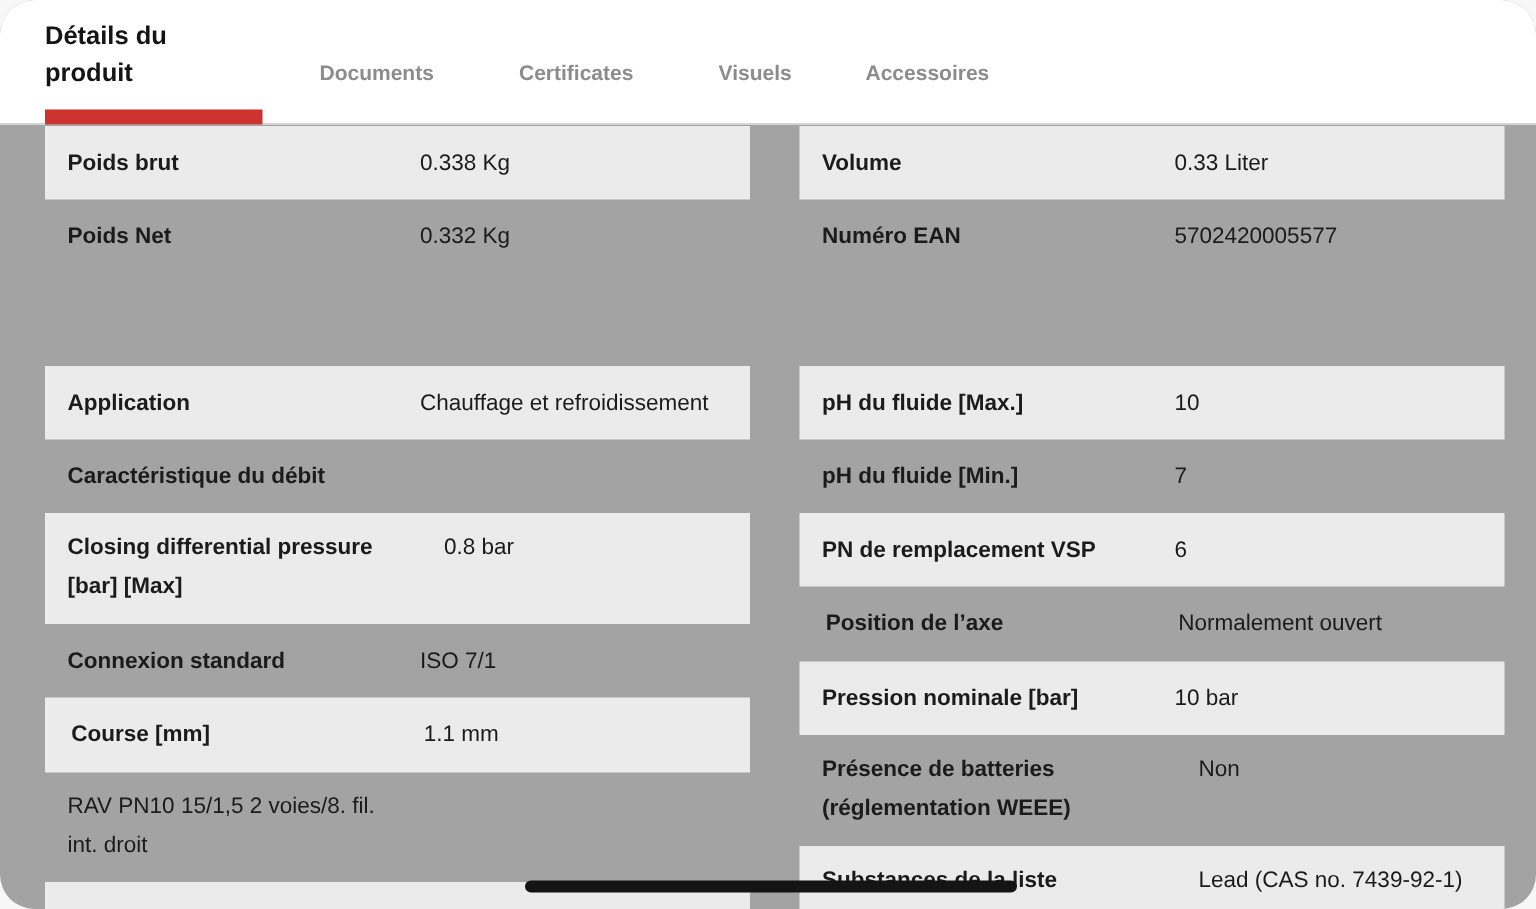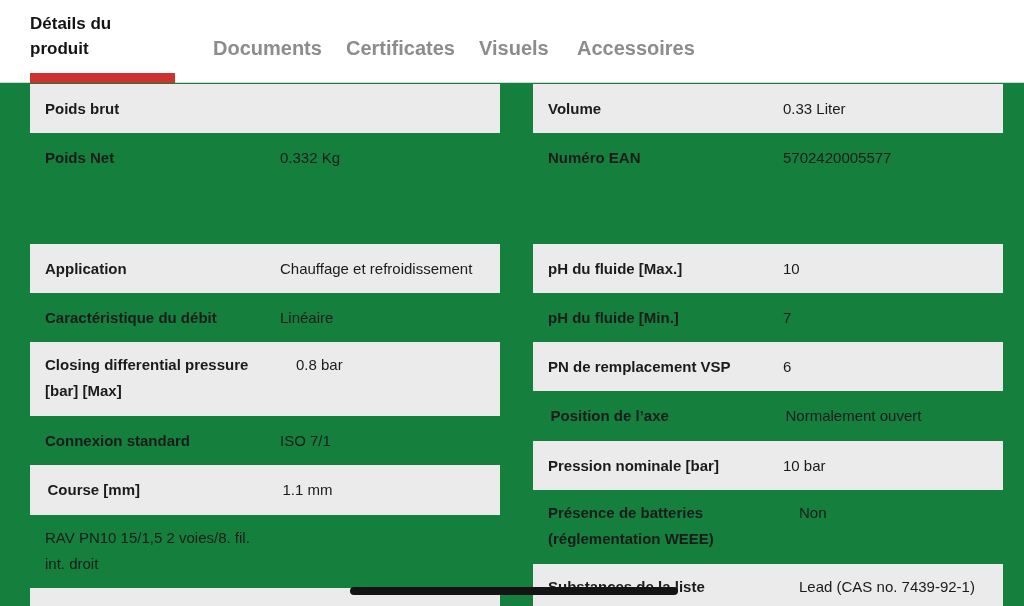--- a/index.html
+++ b/index.html
@@ -2,39 +2,39 @@
 <html><head>
 <meta charset="utf-8">
 <style>
   html,body{margin:0;padding:0;}
   body{
     width:1024px;height:606px;overflow:hidden;
     font-family:"Liberation Sans","DejaVu Sans",sans-serif;
     background:#f7f7f7;
     -webkit-font-smoothing:antialiased;
   }
-  .page{position:relative;width:1024px;height:606px;overflow:hidden;background:#15803d;}
+  .page{position:relative;width:1024px;height:606px;overflow:hidden;background:#a3a3a3;border-radius:23px;}
 
   
   .tabbar{
     position:absolute;left:0;top:0;width:1024px;height:83px;
     background:#ffffff;border-bottom:1px solid #d6d6d6;box-sizing:border-box;
   }
   .tab-active{
     position:absolute;left:30px;top:11px;width:100px;
     font-size:17px;font-weight:bold;color:#141414;line-height:25px;
     cursor:pointer;
   }
   .tab-underline{
     position:absolute;left:30px;top:73px;width:145px;height:10px;
     background:#cc332f;
   }
   .tab{
     position:absolute;top:38px;
-    font-size:20px;font-weight:bold;color:#8c8c8c;line-height:20px;
+    font-size:14px;font-weight:bold;color:#8c8c8c;line-height:20px;
     cursor:pointer;white-space:nowrap;
   }
   .tab.t-documents{left:213px;}
   .tab.t-certificates{left:346px;}
   .tab.t-visuels{left:479px;}
   .tab.t-accessoires{left:577px;}
 
   
   .col{position:absolute;top:84px;width:470px;}
   .col-left{left:30px;}
@@ -70,35 +70,35 @@
     <div class="tab-underline"></div>
     <div class="tab t-documents">Documents</div>
     <div class="tab t-certificates">Certificates</div>
     <div class="tab t-visuels">Visuels</div>
     <div class="tab t-accessoires">Accessoires</div>
   </header>
 
   <div class="col col-left">
     <div class="row shade h49">
       <div class="label">Poids brut</div>
+      <div class="value">0.338 Kg</div>
     </div>
     <div class="row h49">
       <div class="label">Poids Net</div>
       <div class="value">0.332 Kg</div>
     </div>
 
     <div class="spacer"></div>
 
     <div class="row shade h49">
       <div class="label">Application</div>
       <div class="value">Chauffage et refroidissement</div>
     </div>
     <div class="row h49">
       <div class="label">Caractéristique du débit</div>
-      <div class="value">Linéaire</div>
     </div>
     <div class="row shade tall h74">
       <div class="label">Closing differential pressure [bar] [Max]</div>
       <div class="value">0.8 bar</div>
     </div>
     <div class="row h49">
       <div class="label">Connexion standard</div>
       <div class="value">ISO 7/1</div>
     </div>
     <div class="row shade h50">

